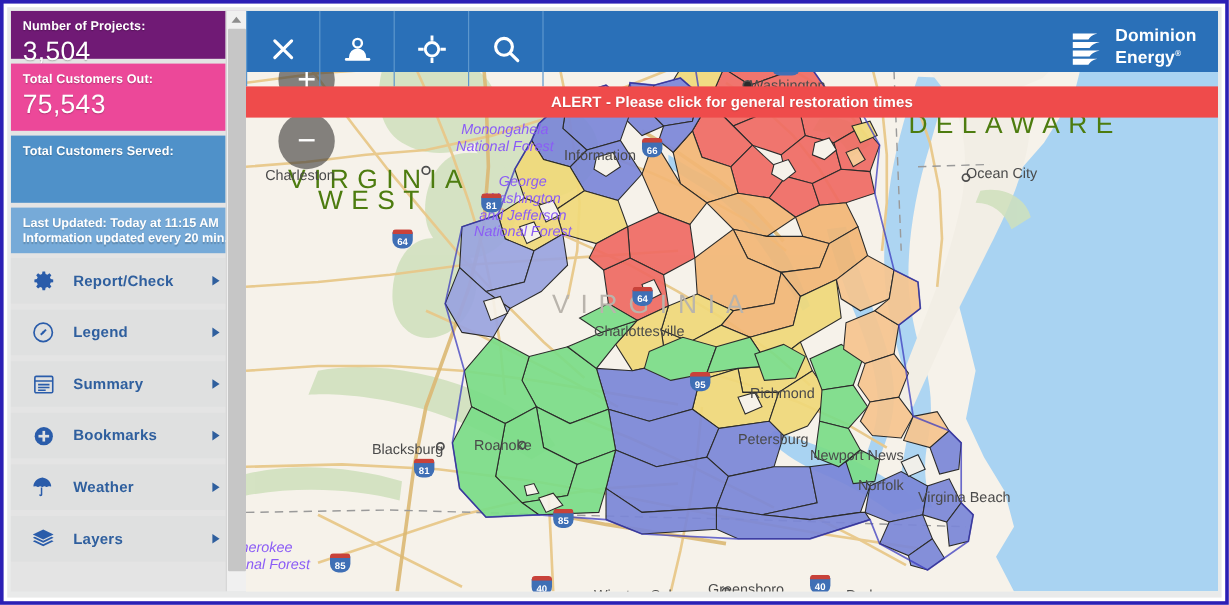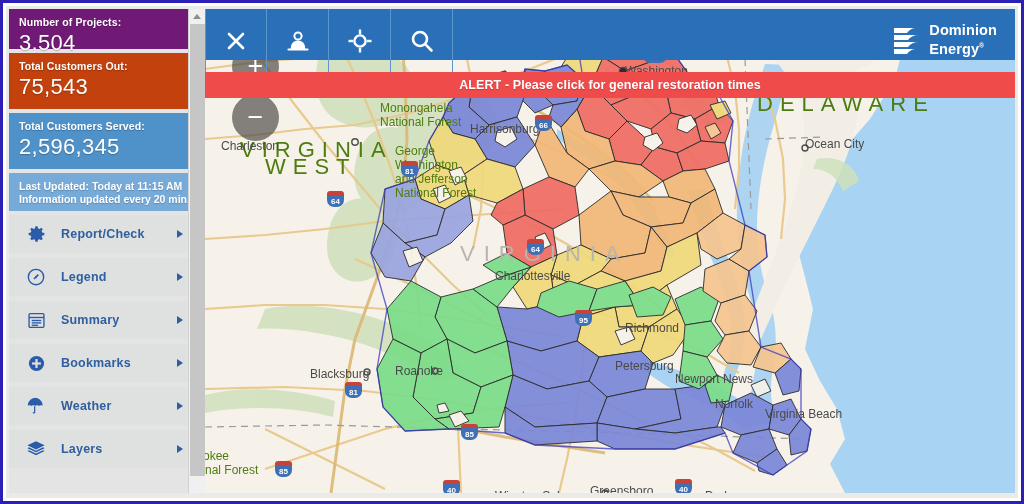--- a/index.html
+++ b/index.html
@@ -45,21 +45,21 @@
     line-height: 13px;
     text-shadow: 0 1px 1px rgba(0,0,0,.25);
   }
   .stat-value {
     font-size: 22px; font-weight: normal;
     line-height: 26px; margin-top: 1px;
     letter-spacing: .3px;
     text-shadow: 0 1px 1px rgba(0,0,0,.25);
   }
   #stat-projects  { background: #701a75; height: 40px; }
-  #stat-out       { background: #c2410c; height: 56px; }
+  #stat-out       { background: #ec4899; height: 56px; }
   #stat-served    { background: #4f91c9; height: 56px; }
   #stat-updated   {
     background: #76aad8; height: 38px;
     padding-top: 7px;
   }
   .upd-line { font-size: 10.5px; font-weight: bold; line-height: 13px;
               text-shadow: 0 1px 1px rgba(0,0,0,.2); }
 
   .menu { margin-top: 4px; }
   .menu-item {
@@ -202,21 +202,21 @@
     pointer-events: none;
     font-family: "Liberation Sans", sans-serif;
   }
   .lbl-state {
     color: #4d7c0f; font-size: 22px; letter-spacing: 7px; font-weight: normal;
   }
   .lbl-state-sm {
     color: #a4a09a; font-size: 15px; letter-spacing: 5px;
   }
   .lbl-city { color: #4a4a4a; font-size: 12px; }
-  .lbl-forest { color: #4d7c0f; font-size: 12px; line-height: 14px; }
+  .lbl-forest { color: #8b5cf6; font-size: 12px; font-style: italic; line-height: 14px; text-align: center; }
   .lbl-va {
     color: #b9b4ac; font-size: 22px; letter-spacing: 9px;
   }
 
   
   .shield {
     position: absolute;
     width: 17px; height: 16px;
     background: #3f6fb5;
     color: #fff;
@@ -466,21 +466,21 @@
     <div id="map-labels">
           <div class="map-lbl lbl-state" style="left: 60px; top: 105px; margin-top: 40px;">WEST</div>
           <div class="map-lbl lbl-state" style="left: 35px; top: 128px;">VIRGINIA</div>
           <div class="map-lbl lbl-state" style="left: 400px; top: 14px;">MARYLAND</div>
           <div class="map-lbl lbl-state-sm" style="left: 590px; top: 10px;">NEW JERSEY</div>
           <div class="map-lbl lbl-state" style="left: 552px; top: 82px;">DELAWARE</div>
           <div class="map-lbl lbl-va" style="left: 255px; top: 232px;">VIRGINIA</div>
           <div class="map-lbl lbl-city" style="left: 25px; top: 23px;">Parkersburg</div>
           <div class="map-lbl lbl-city" style="left: 170px; top: 0px;">Morgantown</div>
           <div class="map-lbl lbl-city" style="left: 16px; top: 130px;">Charleston</div>
-          <div class="map-lbl lbl-city" style="left: 265px; top: 113px;">Harrisonburg</div>
+          <div class="map-lbl lbl-city" style="left: 265px; top: 113px;">Information</div>
           <div class="map-lbl lbl-city" style="left: 290px; top: 260px;">Charlottesville</div>
           <div class="map-lbl lbl-city" style="left: 465px; top: 33px;">Baltimore</div>
           <div class="map-lbl lbl-city" style="left: 420px; top: 55px;">Washington</div>
           <div class="map-lbl lbl-city" style="left: 660px; top: 24px;">Atlantic City</div>
           <div class="map-lbl lbl-city" style="left: 600px; top: 128px;">Ocean City</div>
           <div class="map-lbl lbl-city" style="left: 420px; top: 312px;">Richmond</div>
           <div class="map-lbl lbl-city" style="left: 410px; top: 350px;">Petersburg</div>
           <div class="map-lbl lbl-city" style="left: 470px; top: 363px;">Newport News</div>
           <div class="map-lbl lbl-city" style="left: 510px; top: 388px;">Norfolk</div>
           <div class="map-lbl lbl-city" style="left: 560px; top: 398px;">Virginia Beach</div>
@@ -586,21 +586,20 @@
       <div class="stat-value">3,504</div>
     </div>
 
     <div class="stat-box" id="stat-out">
       <div class="stat-label">Total Customers Out:</div>
       <div class="stat-value">75,543</div>
     </div>
 
     <div class="stat-box" id="stat-served">
       <div class="stat-label">Total Customers Served:</div>
-      <div class="stat-value">2,596,345</div>
     </div>
 
     <div class="stat-box" id="stat-updated">
       <div class="upd-line">Last Updated: Today at 11:15 AM</div>
       <div class="upd-line">Information updated every 20 min.</div>
     </div>
 
     <div class="menu" id="sidebar-menu">
           <div class="menu-item">
             <span class="menu-icon">

